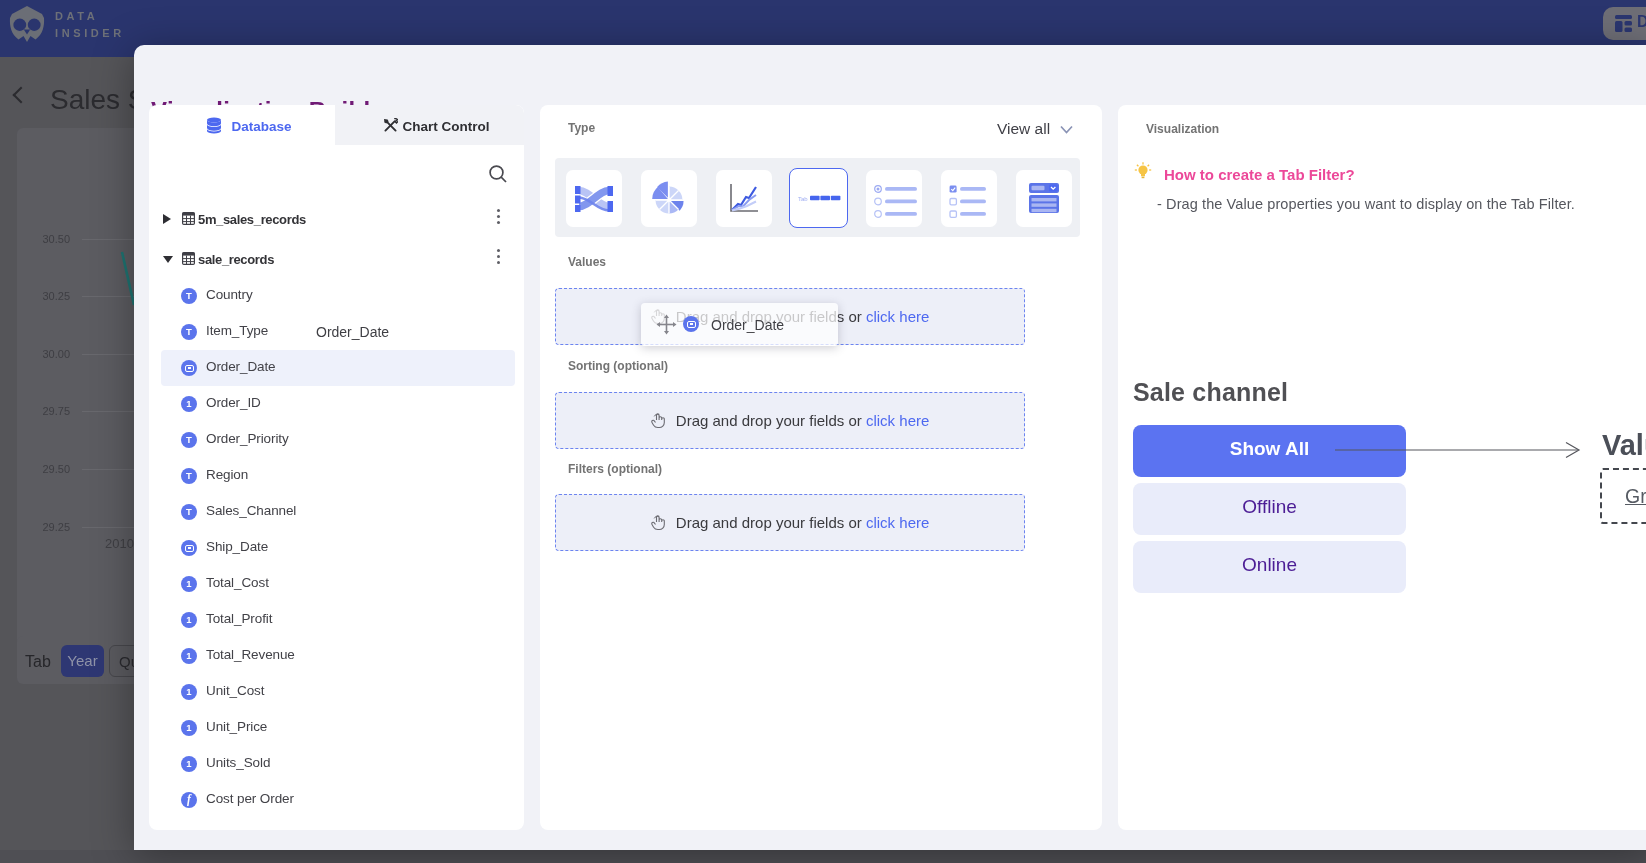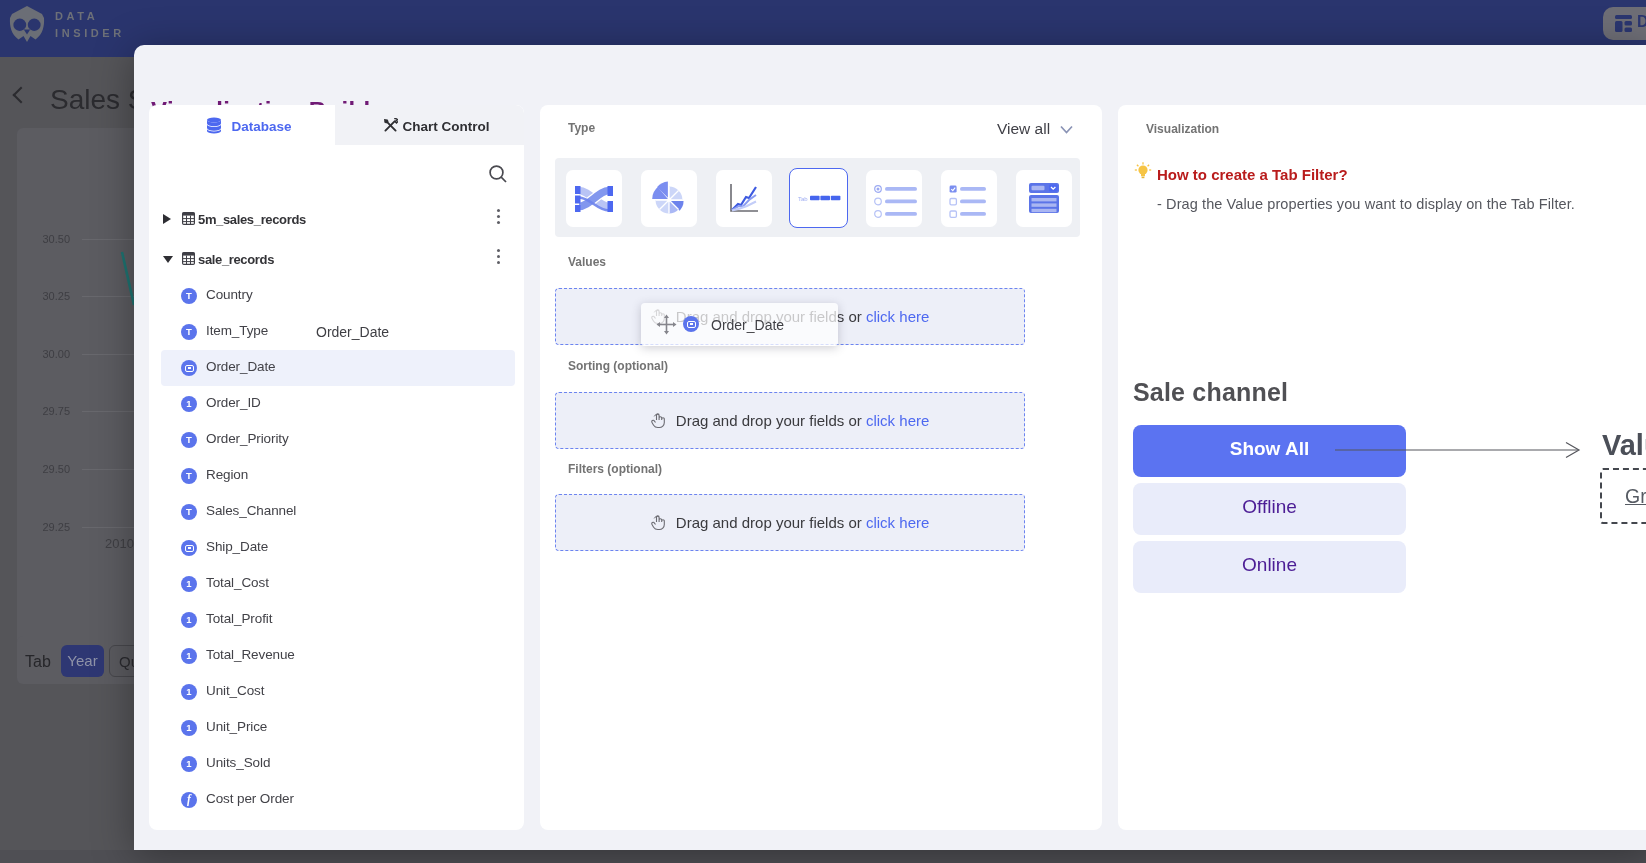--- a/index.html
+++ b/index.html
@@ -408,21 +408,21 @@
       <rect x="7" y="12" width="4" height="2.2" fill="#f6c444"></rect>
       <rect x="7.6" y="14.6" width="2.8" height="1.6" fill="#e7b63a"></rect>
       <g stroke="#f6c444" stroke-width="1.3">
         <path d="M9,0.3 L9,2.4"></path>
           <path d="M2.9,2.7 L4.4,4.2"></path>
           <path d="M15.1,2.7 L13.6,4.2"></path>
         <path d="M0.8,8 L2.9,8"></path>
           <path d="M15.1,8 L17.2,8"></path>
       </g>
     </svg>
-    <div class="abs" style="left:39px;top:61px;font-size:15px;font-weight:bold;color:#b91c1c">How to create a Tab Filter?</div>
+    <div class="abs" style="left:46px;top:61px;font-size:15px;font-weight:bold;color:#ec4899">How to create a Tab Filter?</div>
     <div class="abs" style="left:39px;top:91px;font-size:14.5px;color:#55575e;letter-spacing:.1px">- Drag the Value properties you want to display on the Tab Filter.</div>
     <div class="abs" style="left:15px;top:273px;font-size:25px;font-weight:600;color:#505054;letter-spacing:.2px">Sale channel</div>
     <div class="btn btn-blue" style="top:320px">Show All</div>
     <div class="btn btn-lite" style="top:378px">Offline</div>
     <div class="btn btn-lite" style="top:436px">Online</div>
     <svg class="abs" style="left:216px;top:330px" width="250" height="30" viewBox="0 0 250 30">
       <path d="M1,15 L244,15" stroke="#55565c" stroke-width="1.2" fill="none"></path>
       <path d="M232,7.5 L245,15 L232,22.5" stroke="#55565c" stroke-width="1.2" fill="none"></path>
     </svg>
     <div class="abs" style="left:484px;top:324px;font-size:29px;font-weight:bold;color:#4b4f58">Value</div>

